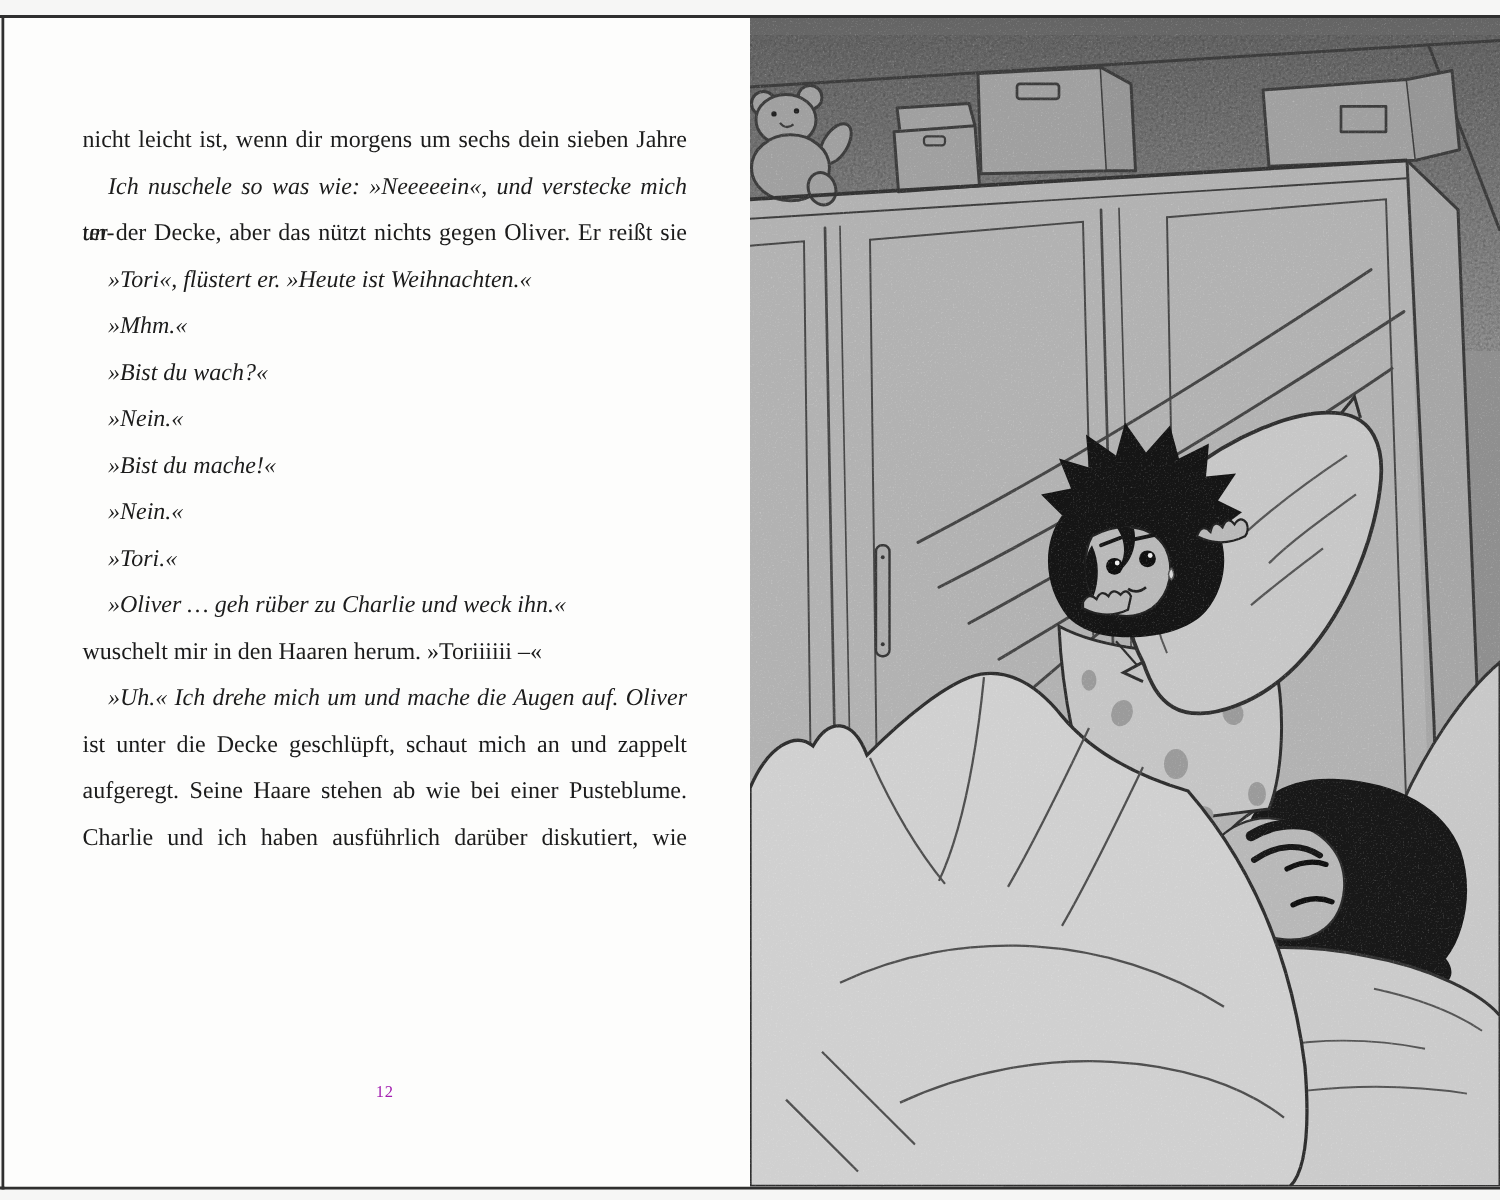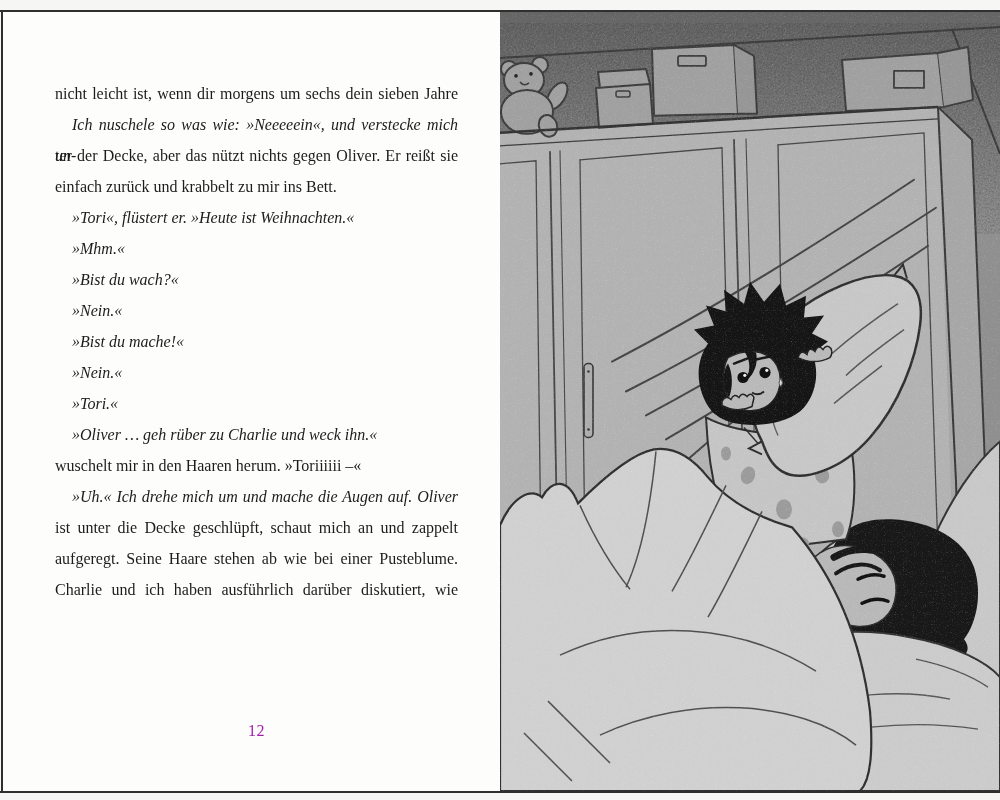--- a/index.html
+++ b/index.html
@@ -25,21 +25,21 @@
   .ln{
     margin:0;height:31px;line-height:31px;
     white-space:nowrap;overflow:visible;
     text-align:left;
   }
   .ln.j{white-space:normal;text-align:justify;text-align-last:justify;}
   .ln.ind{padding-left:17px;font-style:italic;}
   .ln.j.ind{padding-left:0;text-indent:17px;}
   .pagenum{
     position:absolute;left:52px;top:710px;width:403px;
-    text-align:center;font-size:16px;color:#a21caf;letter-spacing:.5px;
+    text-align:center;font-size:11px;color:#a21caf;letter-spacing:.5px;
   }
   
   .page-right{
     position:absolute;left:500px;top:12px;width:500px;height:779px;
     overflow:hidden;background:#8f8f8f;
   }
   .page-right svg{display:block;width:100%;height:100%;}
 </style>
 </head>
 <body>
@@ -48,21 +48,20 @@
 
   <div class="edge edge-top"></div>
   <div class="edge edge-left"></div>
   <div class="edge edge-bottom"></div>
 
   <div class="page-left">
     <div class="textblock">
       <p class="ln j">nicht leicht ist, wenn dir morgens um sechs dein sieben Jahre</p>
       <p class="ln j ind">Ich nuschele so was wie: »Neeeeein«, und verstecke mich un-</p>
       <p class="ln j">ter der Decke, aber das nützt nichts gegen Oliver. Er reißt sie</p>
-      <p class="ln">einfach zurück und krabbelt zu mir ins Bett.</p>
       <p class="ln ind">»Tori«, flüstert er. »Heute ist Weihnachten.«</p>
       <p class="ln ind">»Mhm.«</p>
       <p class="ln ind">»Bist du wach?«</p>
       <p class="ln ind">»Nein.«</p>
       <p class="ln ind">»Bist du mache!«</p>
       <p class="ln ind">»Nein.«</p>
       <p class="ln ind">»Tori.«</p>
       <p class="ln ind">»Oliver … geh rüber zu Charlie und weck ihn.«</p>
       <p class="ln">wuschelt mir in den Haaren herum. »Toriiiiii –«</p>
       <p class="ln j ind">»Uh.« Ich drehe mich um und mache die Augen auf. Oliver</p>

